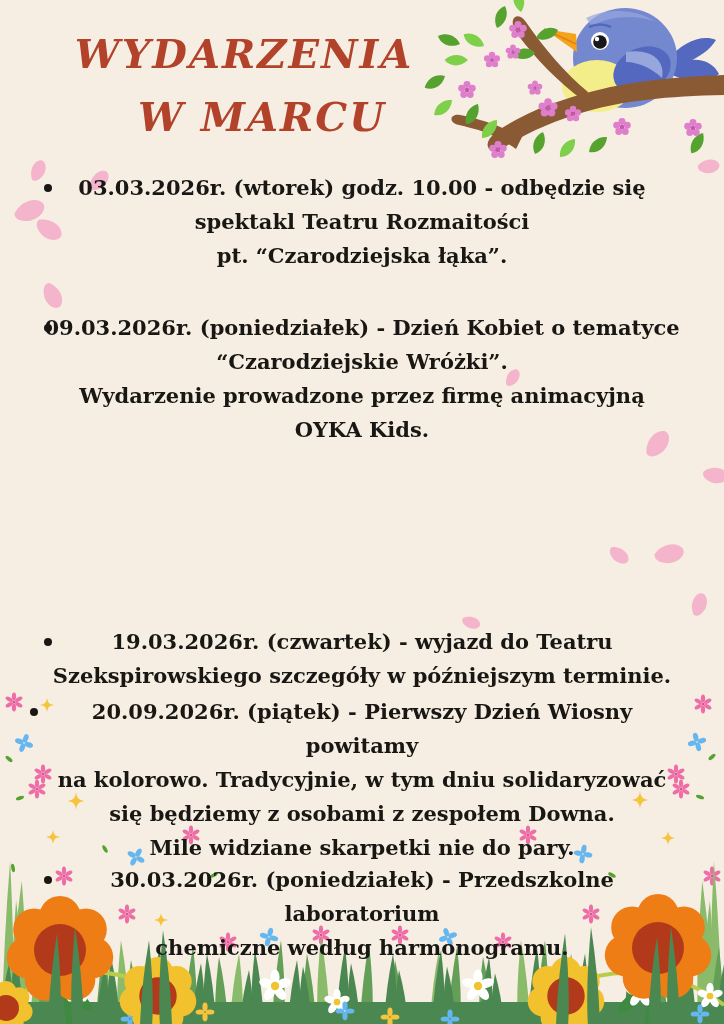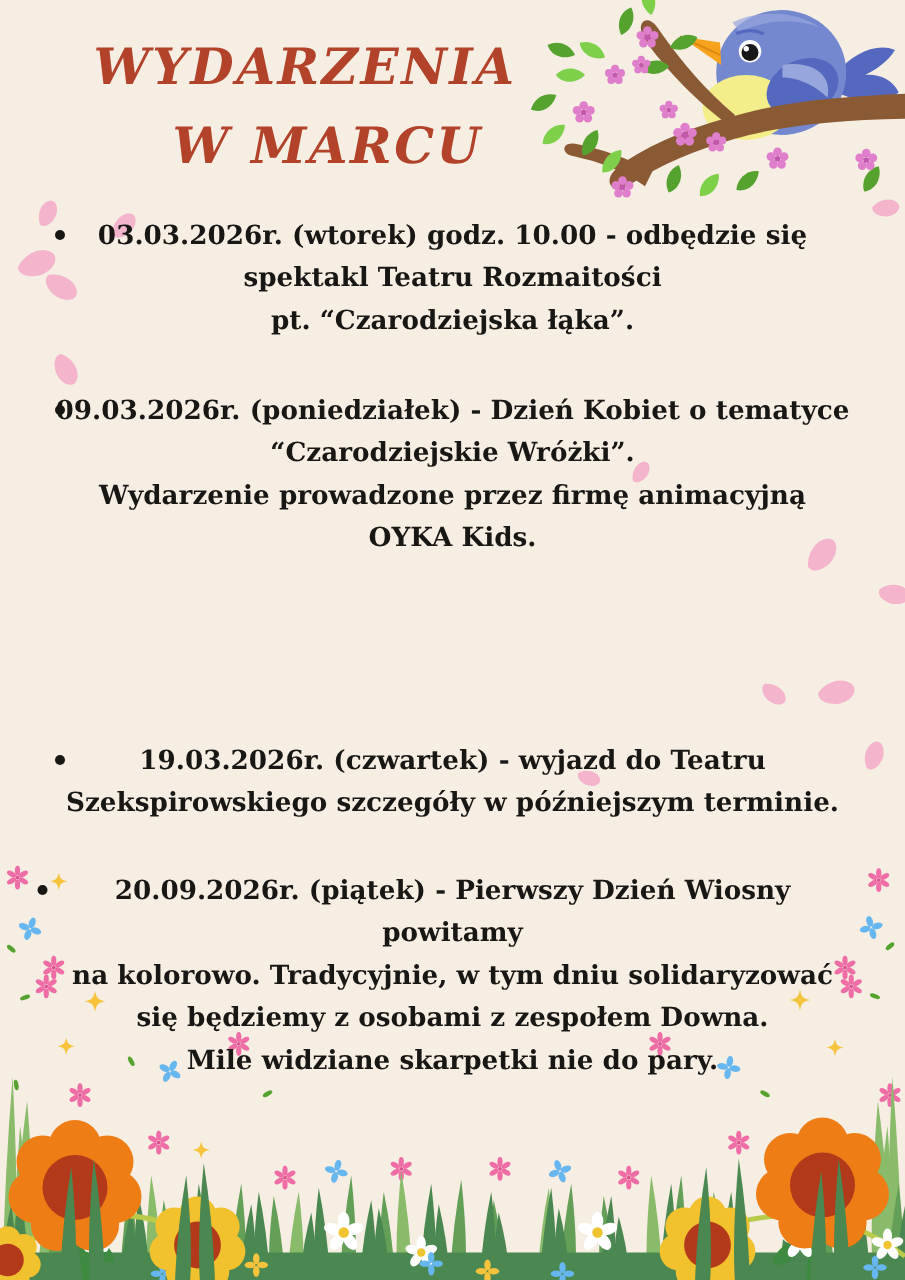--- a/index.html
+++ b/index.html
@@ -332,25 +332,30 @@
 spektakl Teatru Rozmaitości
 pt. “Czarodziejska łąka”.</div>
   </div>
   <div class="event" style="top:311px">
     <span class="dot" style="left:8px"></span>
     <div class="txt">09.03.2026r. (poniedziałek) - Dzień Kobiet o tematyce
 “Czarodziejskie Wróżki”.
 Wydarzenie prowadzone przez firmę animacyjną
 OYKA Kids.</div>
   </div>
-  <div class="event" style="top:591px">
+  <div class="event" style="top:625px">
     <span class="dot" style="left:8px"></span>
     <div class="txt">19.03.2026r. (czwartek) - wyjazd do Teatru
 Szekspirowskiego szczegóły w późniejszym terminie.</div>
   </div>
   <div class="event" style="top:695px">
     <span class="dot" style="left:-6px"></span>
     <div class="txt">20.09.2026r. (piątek) - Pierwszy Dzień Wiosny powitamy
 na kolorowo. Tradycyjnie, w tym dniu solidaryzować
 się będziemy z osobami z zespołem Downa.
 Mile widziane skarpetki nie do pary.</div>
   </div>
+  <div class="event" style="top:863px">
+    <span class="dot" style="left:8px"></span>
+    <div class="txt">30.03.2026r. (poniedziałek) - Przedszkolne laboratorium
+chemiczne według harmonogramu.</div>
+  </div>
 </main>
 
 </body></html>

